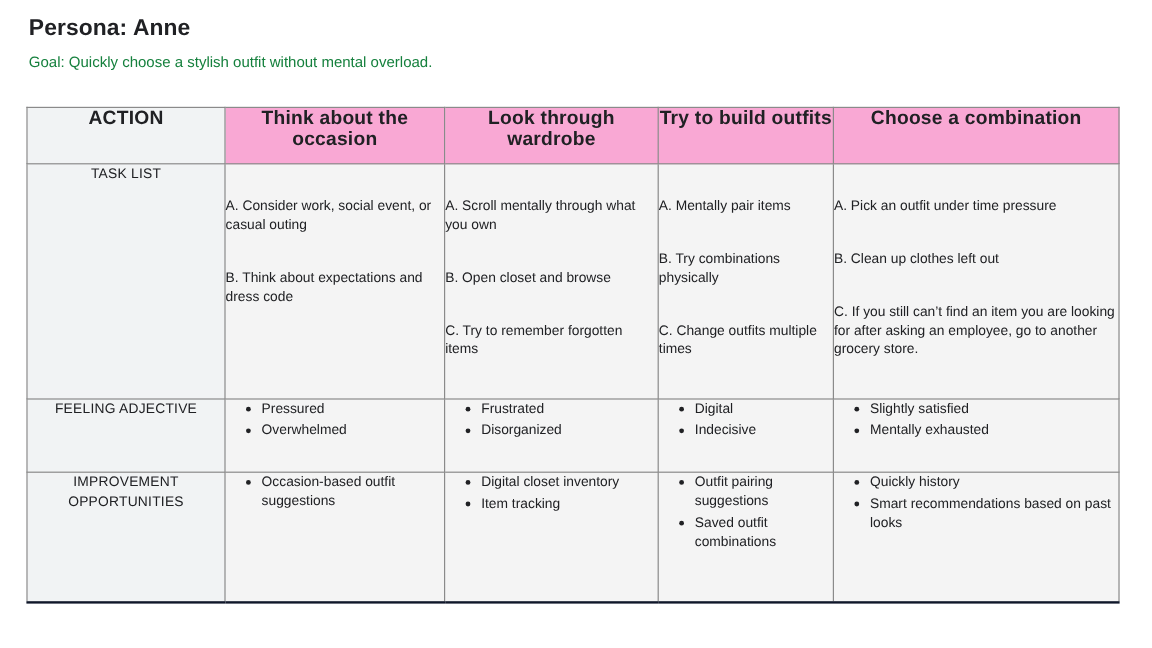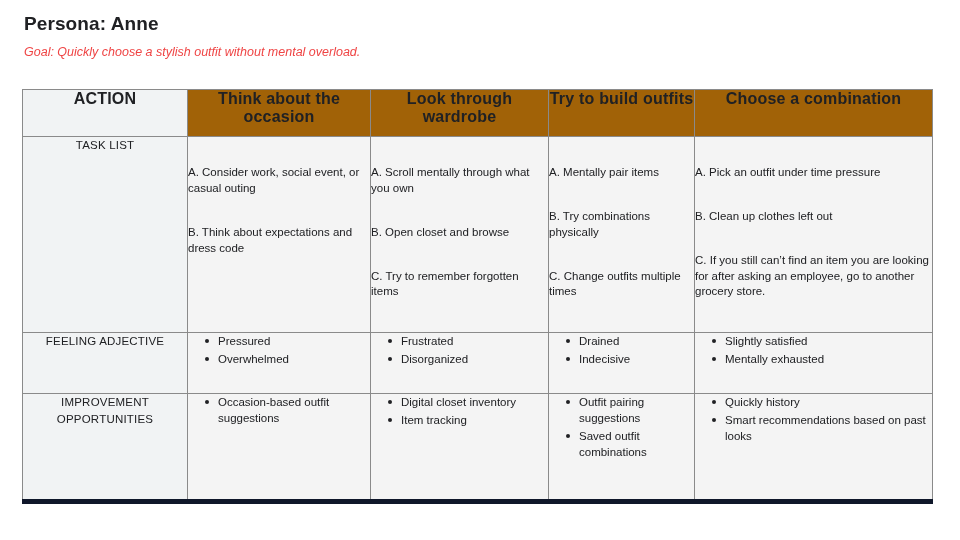--- a/index.html
+++ b/index.html
@@ -31,22 +31,21 @@
     letter-spacing: 0.1px;
     color: #202124;
   }
 
   .page-goal {
     position: absolute;
     left: 24px;
     top: 45px;
     font-size: 12.5px;
     font-weight: normal;
-    color: #ef4444;
-    font-style: italic;
+    color: #15803d;
   }
 
   .journey-table {
     position: absolute;
     left: 22px;
     top: 89px;
     width: 910px;
     border-collapse: collapse;
     table-layout: fixed;
   }
@@ -69,21 +68,21 @@
     letter-spacing: 0.2px;
     padding: 4px 8px;
     border-bottom: 3px solid #5f6368;
     color: #202124;
   }
   .hdr-action {
     background: #f1f3f4;
     border-right: 3px solid #5f6368;
   }
   .hdr-stage {
-    background: #a16207;
+    background: #f9a8d4;
   }
 
   
   .rowlabel {
     background: #f1f3f4;
     text-align: center;
     vertical-align: middle;
     font-size: 11.5px;
     font-weight: normal;
     letter-spacing: 0.2px;
@@ -108,21 +107,21 @@
   }
 
   .row-tasklist .cell,
   .row-tasklist .rowlabel { height: 196px; }
   .row-feeling .cell,
   .row-feeling .rowlabel { height: 61px; }
   .row-improve .cell,
   .row-improve .rowlabel { height: 108px; }
 
   .row-improve .cell,
-  .row-improve .rowlabel { border-bottom: 5px solid #0f172a; }
+  .row-improve .rowlabel { border-bottom: 2px solid #0f172a; }
 
   .task-lines { margin: 0; padding: 0; }
   .task-lines .line { display: block; margin-top: 28px; }
 
   ul.bullets {
     margin: 0;
     padding: 0 0 0 17px;
     list-style: none;
   }
   ul.bullets li {
@@ -215,21 +214,21 @@
             </ul>
           </td>
         <td class="cell">
             <ul class="bullets">
               <li>Frustrated</li>
               <li>Disorganized</li>
             </ul>
           </td>
         <td class="cell">
             <ul class="bullets">
-              <li>Drained</li>
+              <li>Digital</li>
               <li>Indecisive</li>
             </ul>
           </td>
         <td class="cell">
             <ul class="bullets">
               <li>Slightly satisfied</li>
               <li>Mentally exhausted</li>
             </ul>
           </td>
       </tr>

